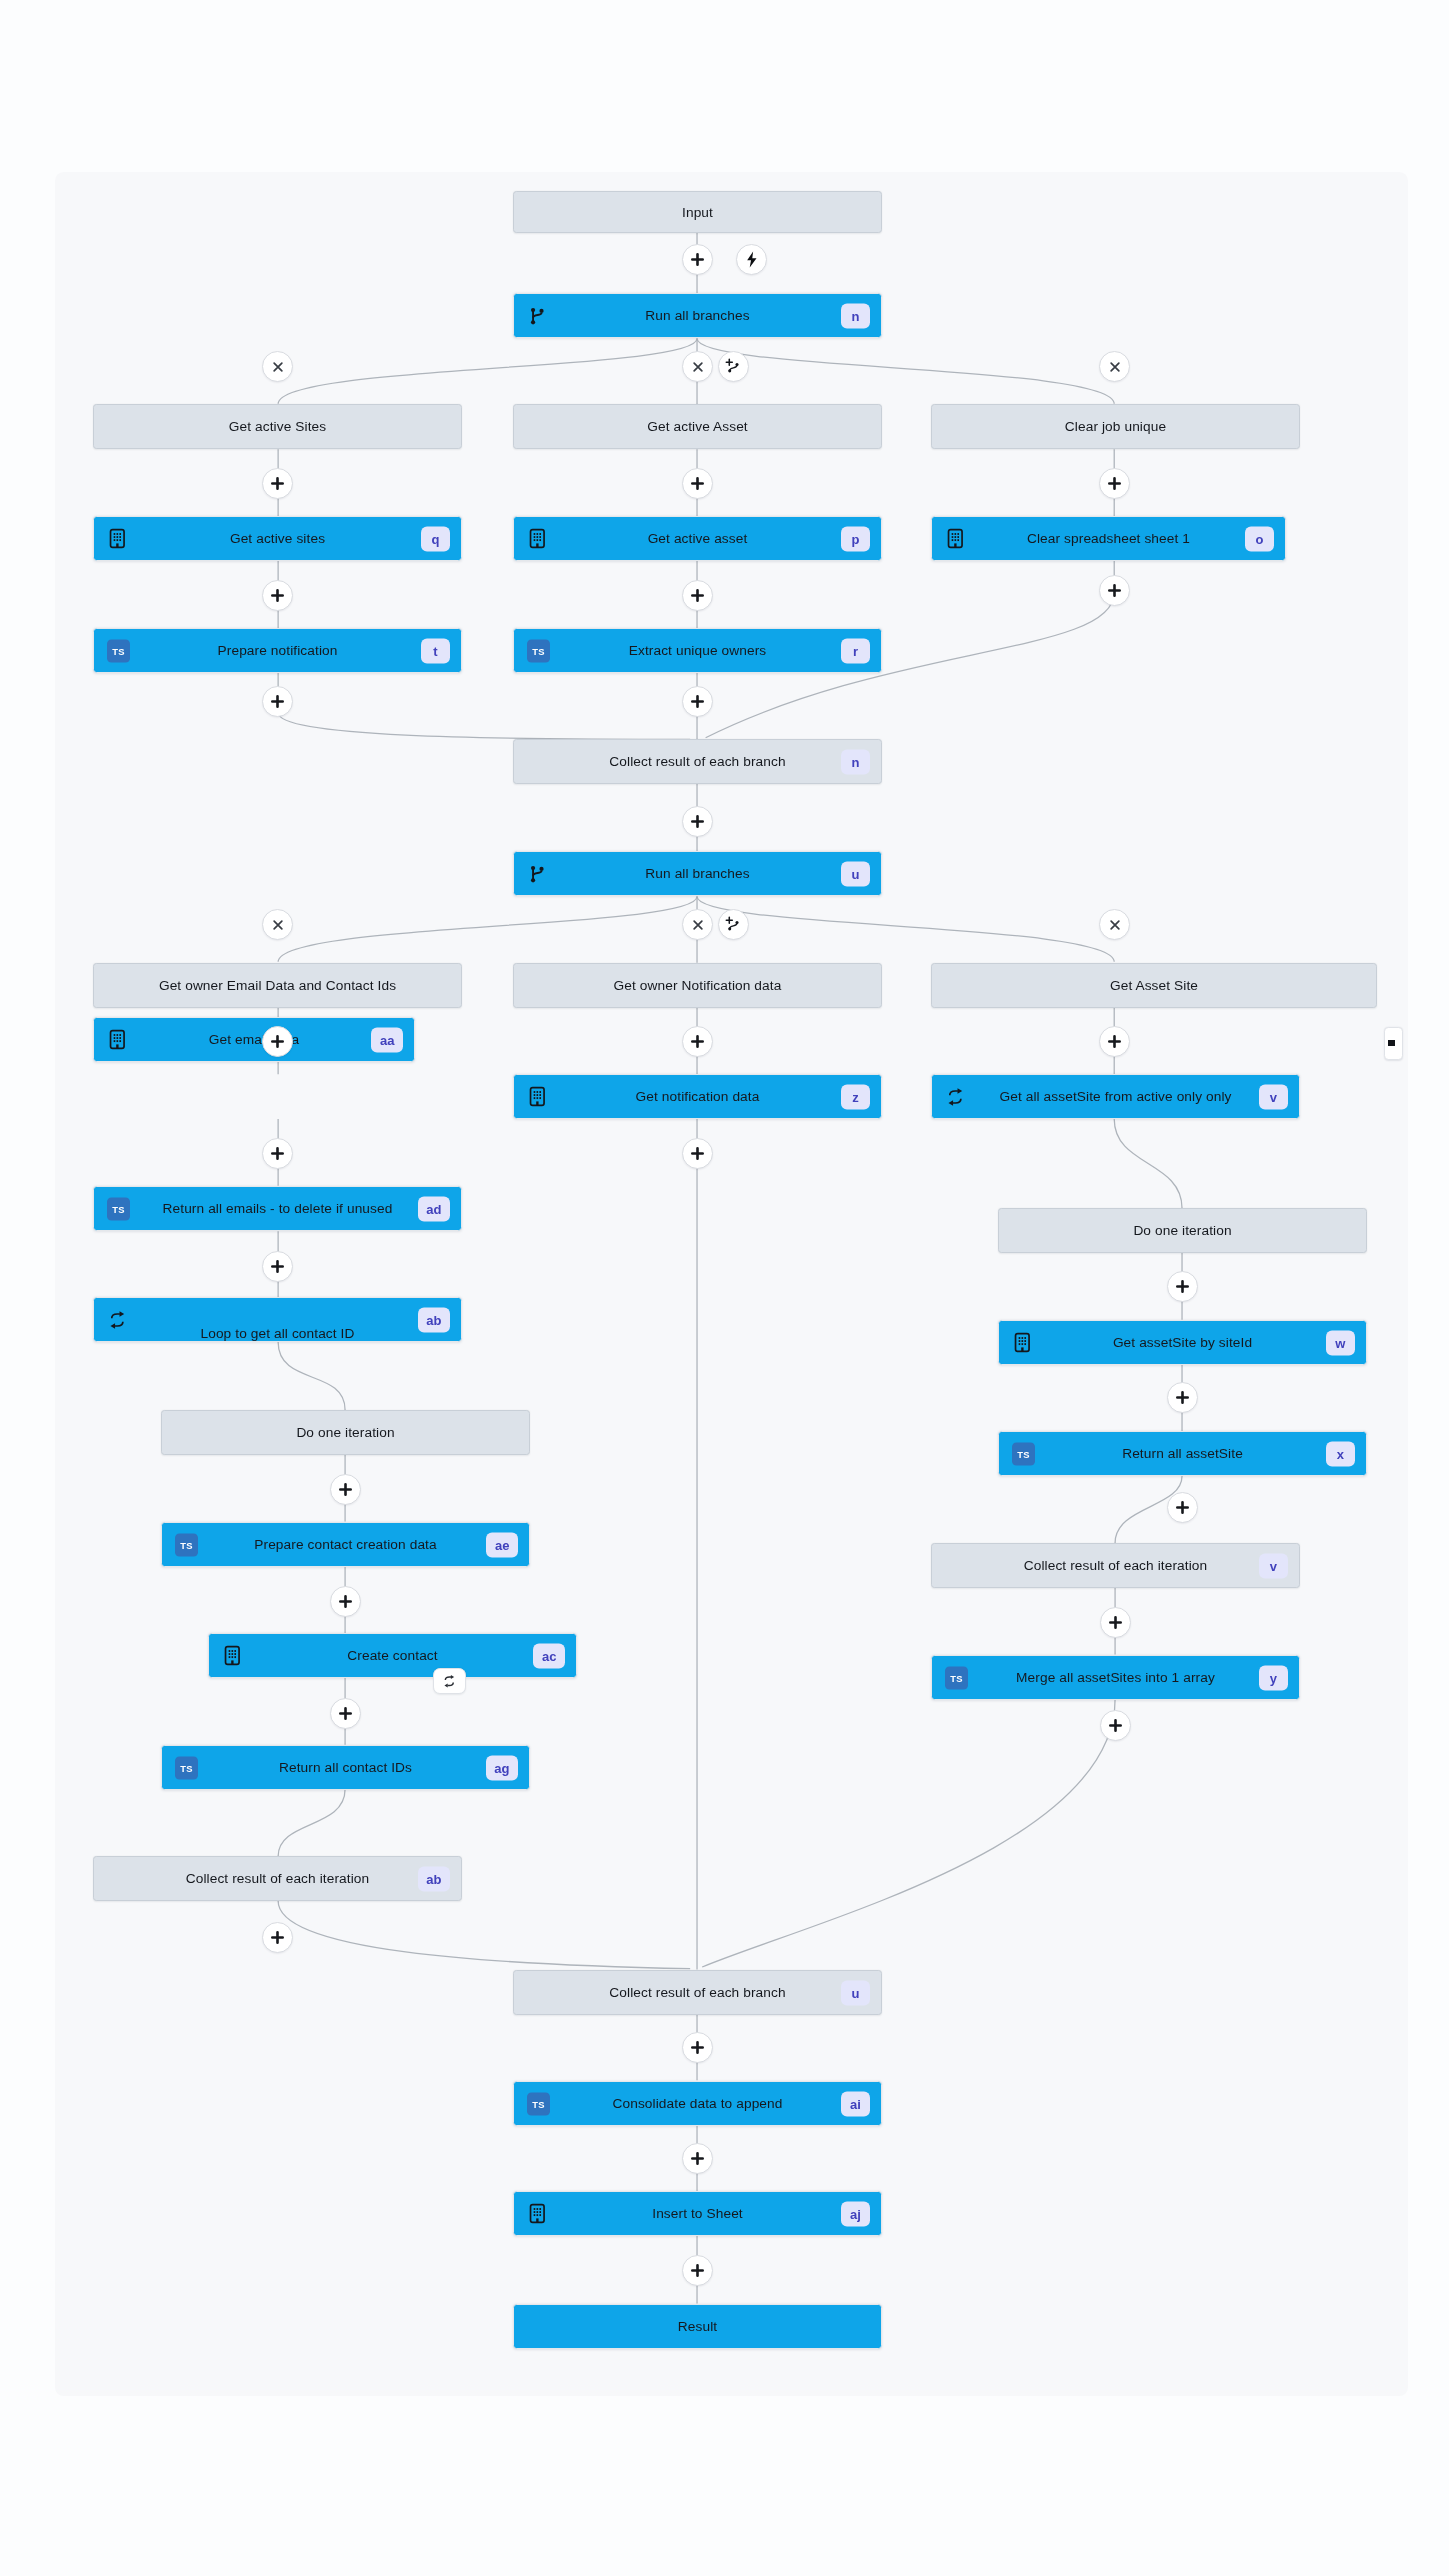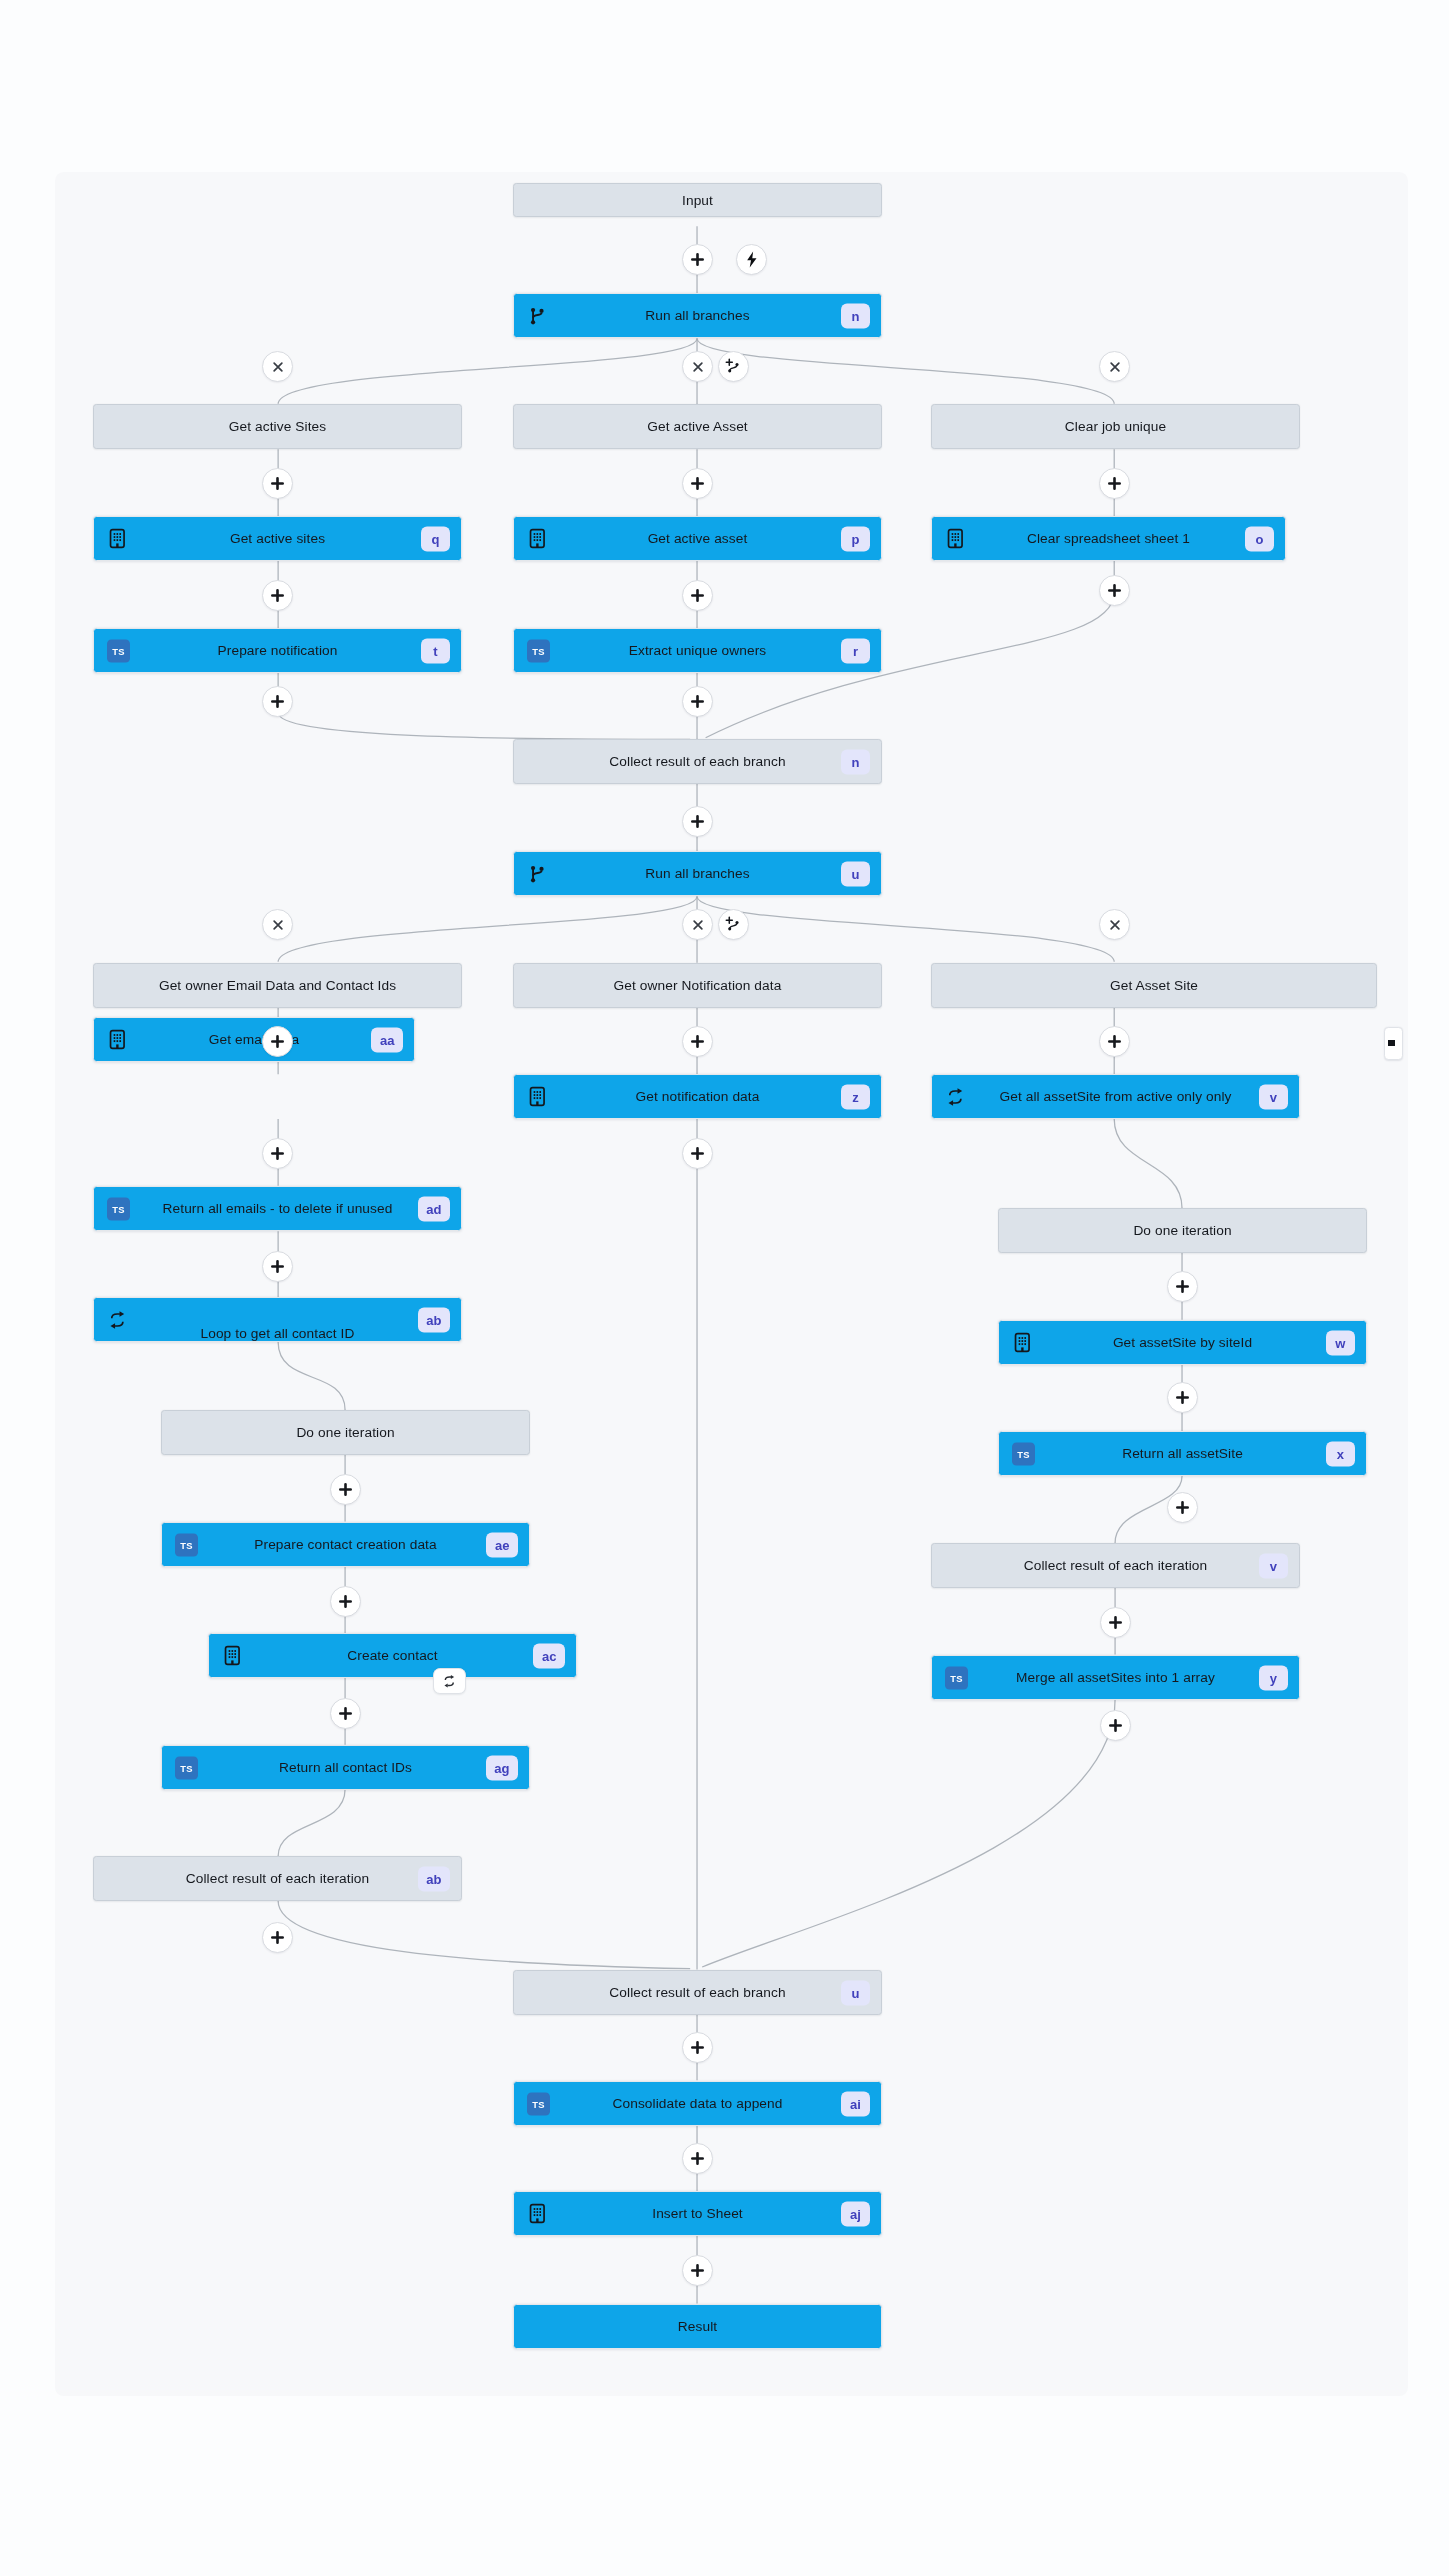--- a/index.html
+++ b/index.html
@@ -103,21 +103,21 @@
     <path d="M1377,1589 L1377,1667" fill="none" stroke="#aeb4bb" stroke-width="1.5"></path>
     <path d="M1377,1719 C1377,1756 1299,1754 1299,1797" fill="none" stroke="#aeb4bb" stroke-width="1.5"></path>
     <path d="M1299,1849 L1299,1927" fill="none" stroke="#aeb4bb" stroke-width="1.5"></path>
     <path d="M1299,1979 C1299,2150 940,2240 818,2291" fill="none" stroke="#aeb4bb" stroke-width="1.5"></path>
     <path d="M812,2346 L812,2423" fill="none" stroke="#aeb4bb" stroke-width="1.5"></path>
     <path d="M812,2475 L812,2552" fill="none" stroke="#aeb4bb" stroke-width="1.5"></path>
     <path d="M812,2604 L812,2683" fill="none" stroke="#aeb4bb" stroke-width="1.5"></path>
   </svg>
 
 <div id="nodes-layer">
-    <div class="node gray" style="left: 513px; top: 183px; width: 369px; height: 34px;">
+    <div class="node gray" style="left: 513px; top: 191px; width: 369px; height: 42px;">
       <span class="label">Input</span>
     </div>
     <div class="node" style="left: 513px; top: 293px; width: 369px; height: 45px;">
       <span class="icon">
         <svg width="20.6" height="22" viewBox="0 0 24 26">
           <path d="M7,7 L7,19" stroke="#14171c" stroke-width="2.2" fill="none"></path>
           <path d="M7,15 C7,10.5 17,13 17,9.5" stroke="#14171c" stroke-width="2.2" fill="none"></path>
           <circle cx="7" cy="6" r="2.5" fill="#14171c"></circle>
           <circle cx="7" cy="20.5" r="2.5" fill="#14171c"></circle>
           <circle cx="17" cy="7" r="2.5" fill="#14171c"></circle>

